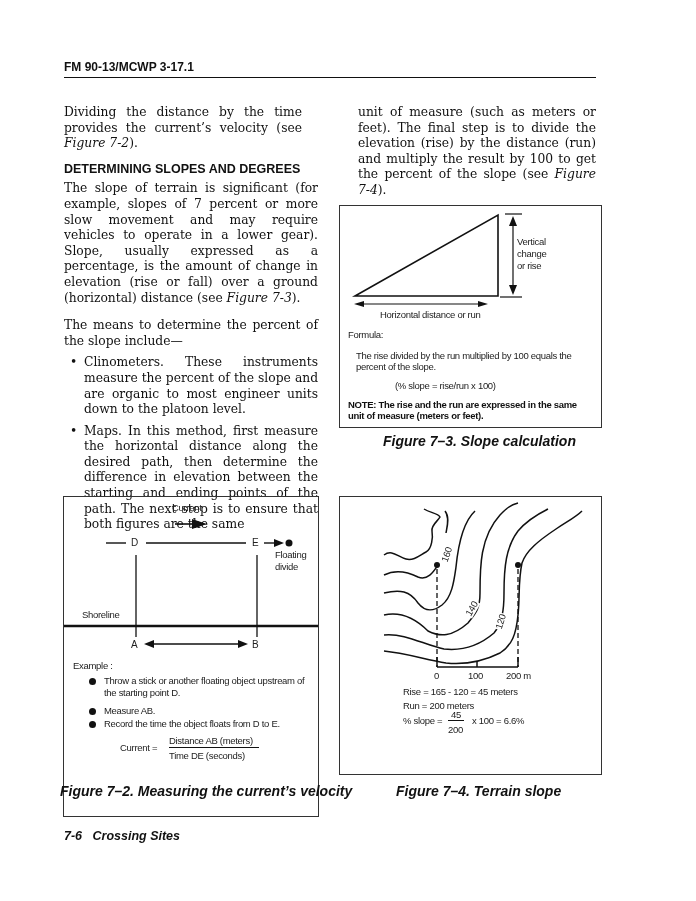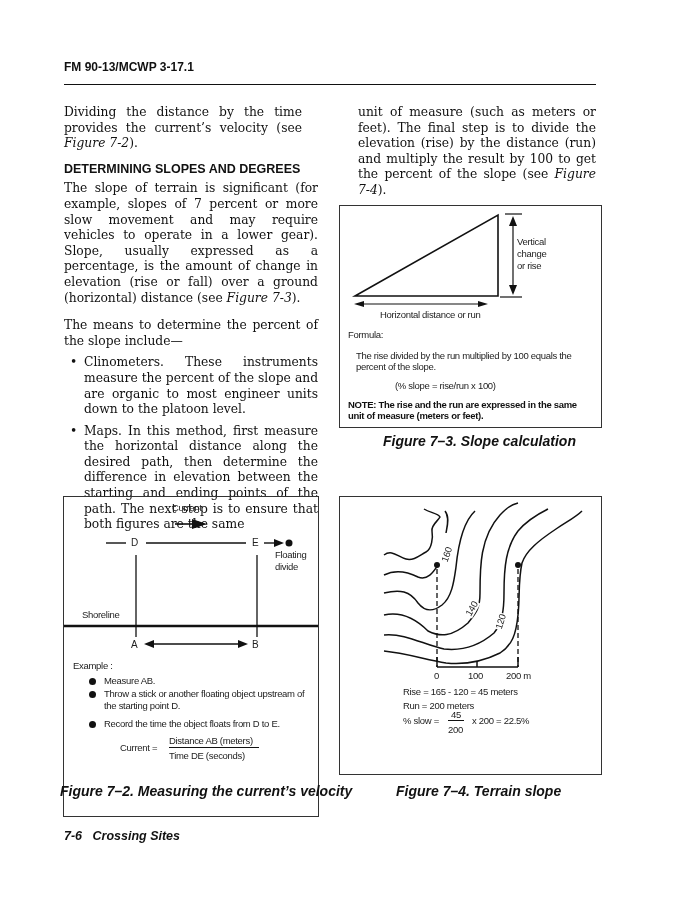--- a/index.html
+++ b/index.html
@@ -1,18 +1,18 @@
 <!DOCTYPE html>
 <html><head>
 <meta charset="utf-8">
 <style>
   html, body { margin:0; padding:0; background:#fff; }
   body { width:696px; height:901px; position:relative; overflow:hidden; color:#111; }
   .abs { position:absolute; }
-  .hdr { left:64px; top:60px; width:532px; border-bottom:1.5px solid #111; font-family:"Liberation Sans",sans-serif; font-weight:bold; font-size:12px; padding-bottom:10px; }
+  .hdr { left:64px; top:60px; width:532px; border-bottom:1.5px solid #111; font-family:"Liberation Sans",sans-serif; font-weight:bold; font-size:12px; padding-bottom:3px; }
   .serif { font-family:"DejaVu Serif","Liberation Serif",serif; font-size:12.3px; line-height:15.6px; text-align:justify; }
   .serif i { font-style:italic; }
   .h2 { font-family:"Liberation Sans",sans-serif; font-weight:bold; font-size:12.5px; }
   .bul { position:relative; padding-left:20px; }
   .bul::before { content:"\2022"; position:absolute; left:6px; top:0; }
   .box { position:absolute; border:1.5px solid #333; box-sizing:border-box; }
   .sans { font-family:"Liberation Sans",sans-serif; font-size:9.5px; color:#222; letter-spacing:-0.3px; }
   .cap { font-family:"Liberation Sans",sans-serif; font-weight:bold; font-style:italic; font-size:14px; }
   .dotb { position:relative; padding-left:20px; }
   .dotb::before { content:""; position:absolute; left:5px; top:3px; width:7px; height:7px; border-radius:50%; background:#111; }
@@ -81,22 +81,22 @@
   <div class="abs sans" style="left:188px; top:40px; font-size:10px;">E</div>
   <div class="abs sans" style="left:211px; top:52px; line-height:12px;">
     <div>Floating</div>
     <div>divide</div>
   </div>
   <div class="abs sans" style="left:18px; top:112px;">Shoreline</div>
   <div class="abs sans" style="left:67px; top:142px; font-size:10px;">A</div>
   <div class="abs sans" style="left:188px; top:142px; font-size:10px;">B</div>
   <div class="abs sans" style="left:9px; top:163px;">Example :</div>
   <div class="abs sans" style="left:20px; top:178px; width:228px; line-height:12px;">
+    <div class="dotb" style="margin-bottom:6px;">Throw a stick or another floating object upstream of the starting point D.</div>
     <div class="dotb" style="margin-bottom:1px;">Measure AB.</div>
-    <div class="dotb" style="margin-bottom:6px;">Throw a stick or another floating object upstream of the starting point D.</div>
     <div class="dotb">Record the time the object floats from D to E.</div>
   </div>
   <div class="abs sans" style="left:56px; top:245px;">Current =</div>
   <div class="abs sans" style="left:105px; top:238px; border-bottom:1px solid #111; padding:0 6px 1px 0;">Distance AB (meters)</div>
   <div class="abs sans" style="left:105px; top:253px;">Time DE (seconds)</div>
 </div>
 <div class="abs cap" style="left:60px; top:783px;">Figure 7–2.  Measuring the current’s velocity</div>
 
 <div class="box" style="left:339px; top:496px; width:263px; height:279px;">
   <svg width="260" height="190" style="position:absolute; left:0; top:0;">
@@ -119,20 +119,20 @@
     <line x1="178" y1="160" x2="178" y2="170" stroke="#111" stroke-width="1.5"></line>
   </svg>
   <div class="abs sans" style="left:98px; top:52px; transform:rotate(-70deg); background:#fff; padding:0 1px;">160</div>
   <div class="abs sans" style="left:123px; top:106px; transform:rotate(-60deg); background:#fff; padding:0 1px;">140</div>
   <div class="abs sans" style="left:152px; top:119px; transform:rotate(-72deg); background:#fff; padding:0 1px;">120</div>
   <div class="abs sans" style="left:94px; top:173px;">0</div>
   <div class="abs sans" style="left:128px; top:173px;">100</div>
   <div class="abs sans" style="left:166px; top:173px;">200 m</div>
   <div class="abs sans" style="left:63px; top:189px;">Rise = 165 - 120 = 45 meters</div>
   <div class="abs sans" style="left:63px; top:203px;">Run = 200 meters</div>
-  <div class="abs sans" style="left:63px; top:218px;">% slow =</div>
+  <div class="abs sans" style="left:63px; top:218px;">% slope =</div>
   <div class="abs sans" style="left:108px; top:212px; border-bottom:1px solid #111; padding:0 3px;">45</div>
   <div class="abs sans" style="left:108px; top:227px;">200</div>
-  <div class="abs sans" style="left:132px; top:218px;">x 200 = 22.5%</div>
+  <div class="abs sans" style="left:132px; top:218px;">x 100 = 6.6%</div>
 </div>
 <div class="abs cap" style="left:396px; top:783px;">Figure 7–4.  Terrain slope</div>
 
 <div class="abs cap" style="left:64px; top:829px; font-size:12.5px; white-space:pre;">7-6   Crossing Sites</div>
 
 </body></html>

